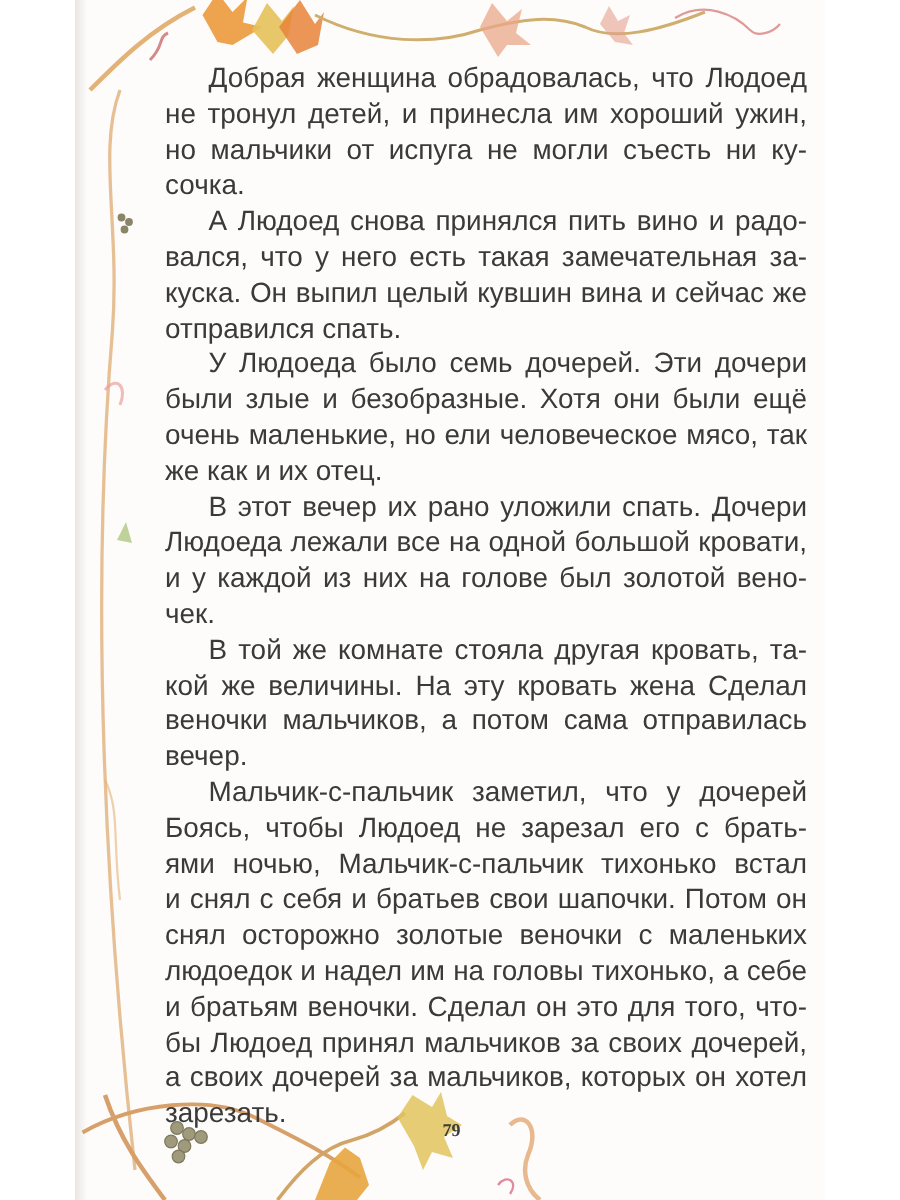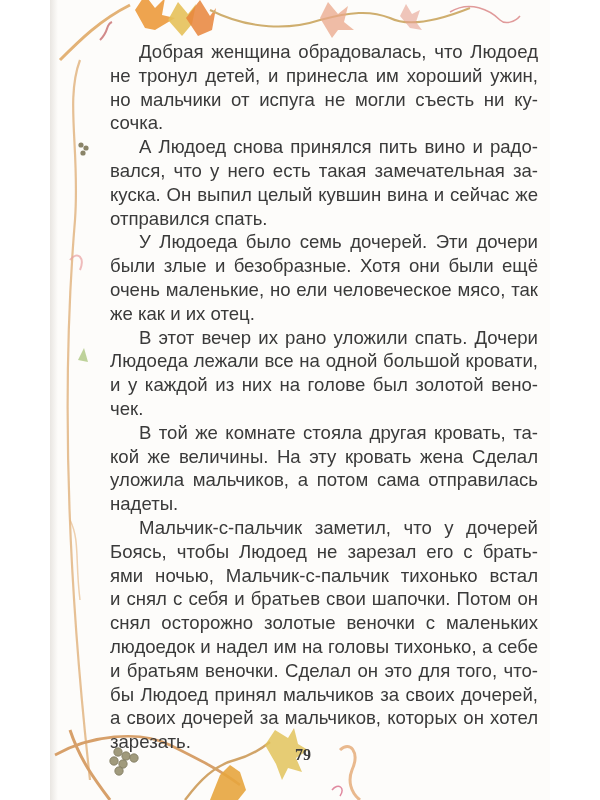--- a/index.html
+++ b/index.html
@@ -60,21 +60,21 @@
     }
     .line.last {
       text-align-last: left;
     }
     .page-number {
       position: absolute;
       left: 245px;
       top: 746px;
       font-family: "Liberation Serif", serif;
       font-weight: bold;
-      font-size: 16px;
+      font-size: 12px;
       color: #3b3b3b;
     }
   </style>
 </head>
 <body>
 
 <div class="page">
 
   <svg class="deco" viewBox="0 0 500 800" xmlns="http://www.w3.org/2000/svg">
 
@@ -138,22 +138,22 @@
     </p>
     <p class="para">
       <span class="line first">В этот вечер их рано уложили спать. Дочери</span>
       <span class="line">Людоеда лежали все на одной большой кровати,</span>
       <span class="line">и у каждой из них на голове был золотой вено-</span>
       <span class="line last">чек.</span>
     </p>
     <p class="para">
       <span class="line first">В той же комнате стояла другая кровать, та-</span>
       <span class="line">кой же величины. На эту кровать жена Сделал</span>
-      <span class="line">уложила мальчиков, а потом сама отправилась</span>
-      <span class="line last">надеты.</span>
+      <span class="line">веночки мальчиков, а потом сама отправилась</span>
+      <span class="line last">вечер.</span>
     </p>
     <p class="para">
       <span class="line first">Мальчик-с-пальчик заметил, что у дочерей</span>
       <span class="line">Боясь, чтобы Людоед не зарезал его с брать-</span>
       <span class="line">ями ночью, Мальчик-с-пальчик тихонько встал</span>
       <span class="line">и снял с себя и братьев свои шапочки. Потом он</span>
       <span class="line">снял осторожно золотые веночки с маленьких</span>
       <span class="line">людоедок и надел им на головы тихонько, а себе</span>
       <span class="line">и братьям веночки. Сделал он это для того, что-</span>
       <span class="line">бы Людоед принял мальчиков за своих дочерей,</span>

